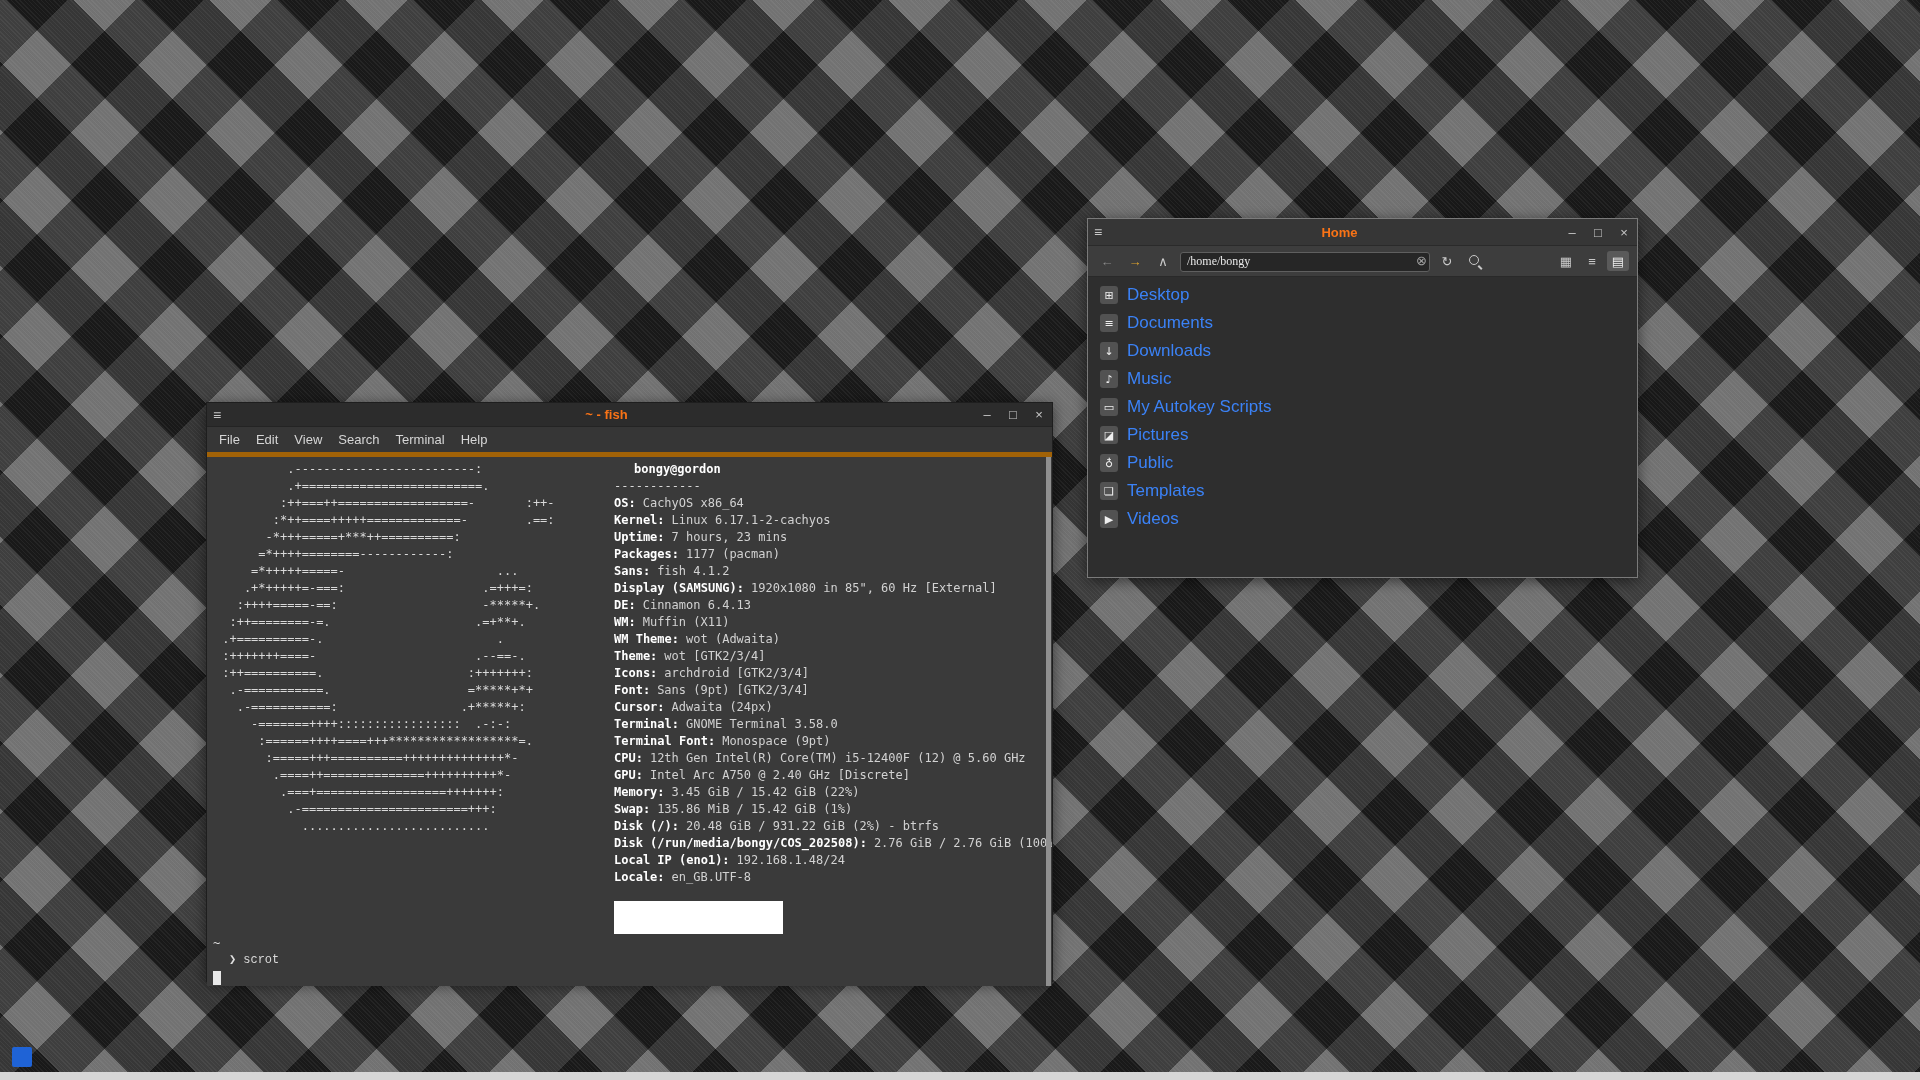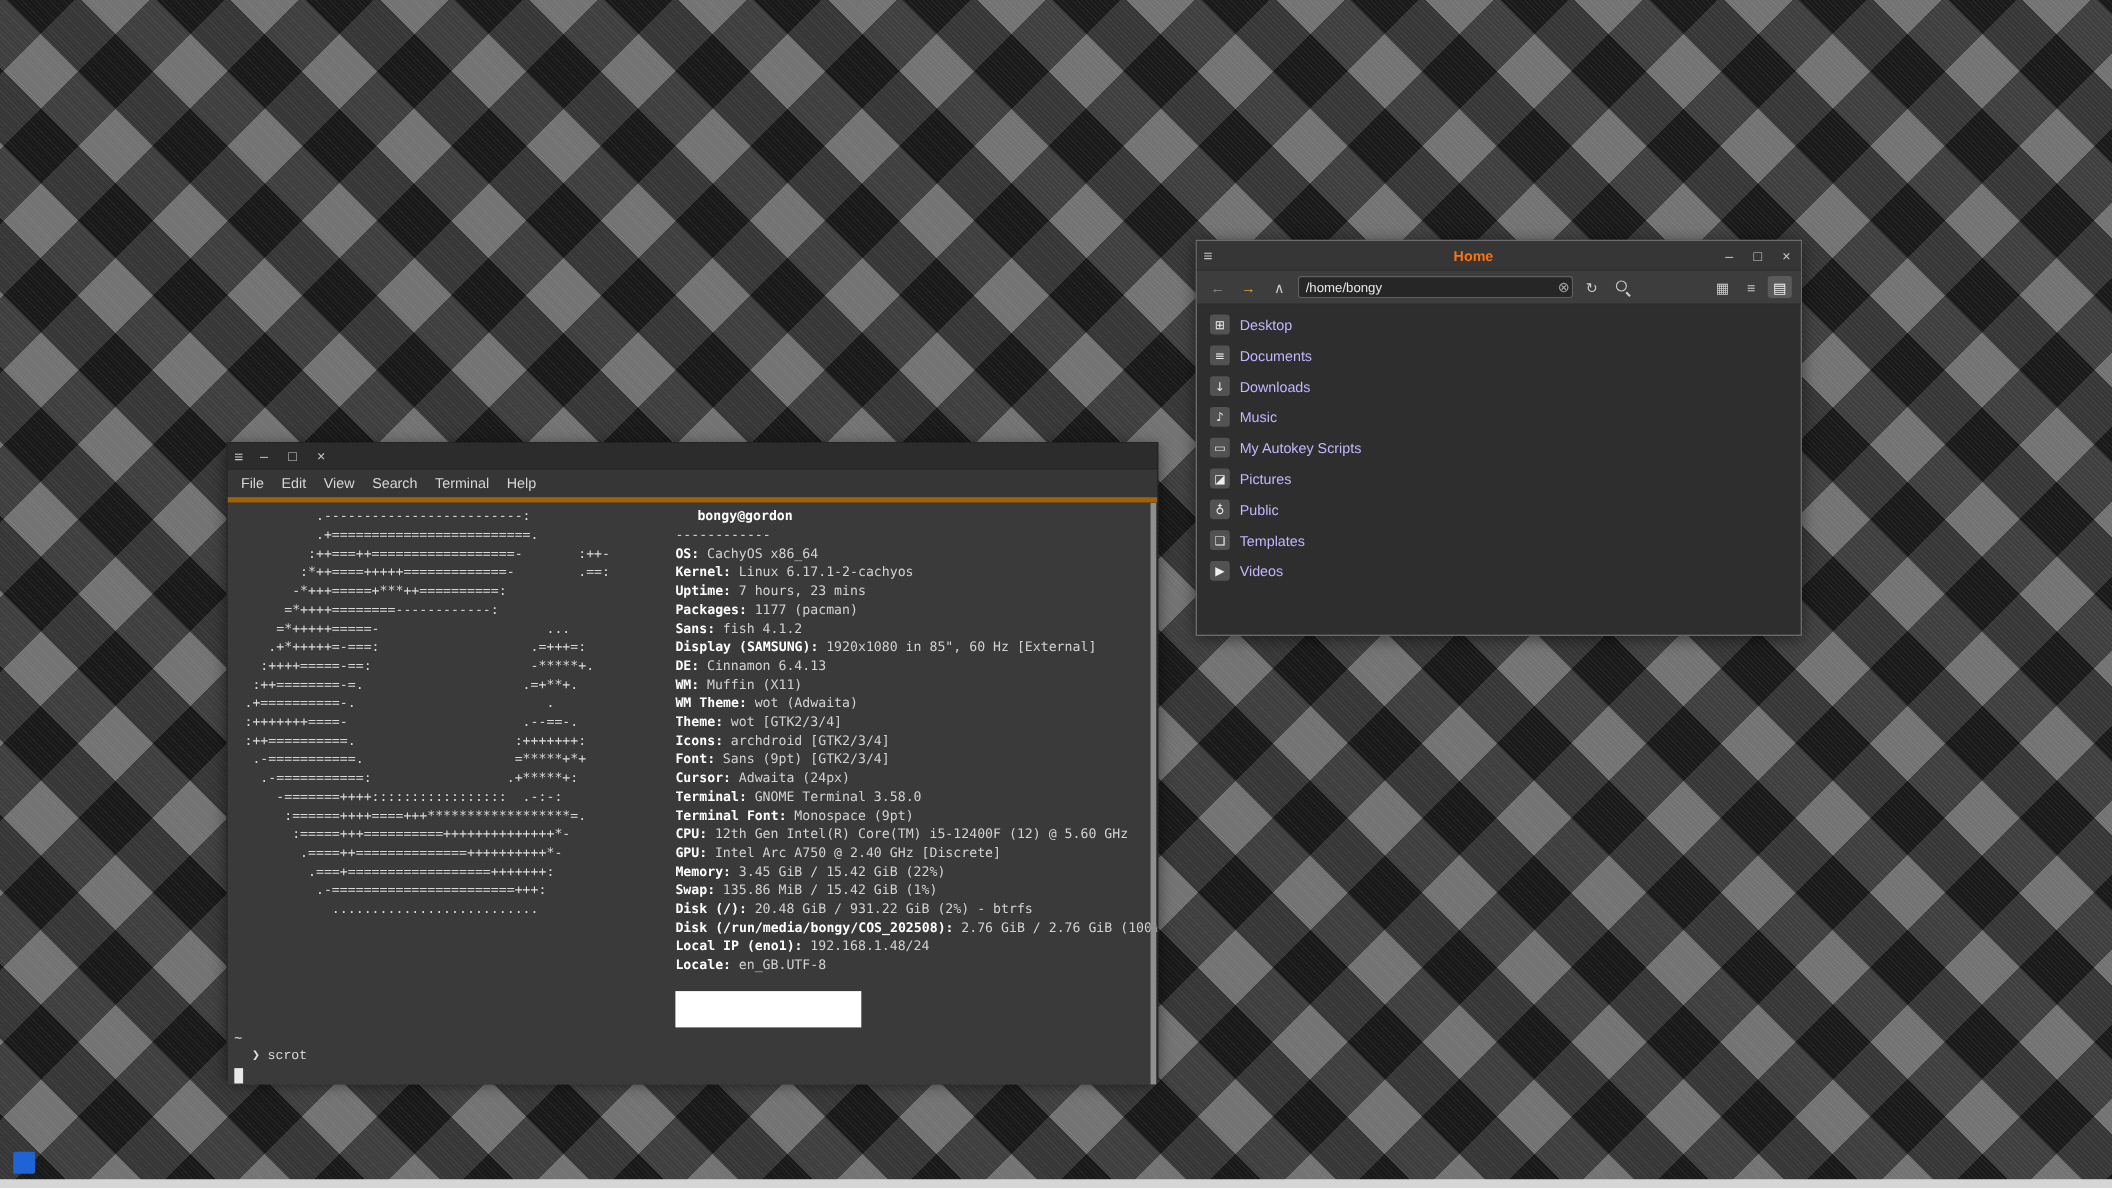--- a/index.html
+++ b/index.html
@@ -45,44 +45,45 @@
   
   #filemanager{left:1087px;top:218px;width:549px;height:358px;border:1px solid #7a7a7a;background:#2e2e2e;}
   #filemanager .titlebar{background:#363636;border-bottom:1px solid #2a2a2a;height:26px;}
   #fm-toolbar{display:flex;align-items:center;height:30px;background:#3d3d3d;border-bottom:1px solid #292929;padding:0 8px;gap:6px;}
   .tool-btn{width:22px;height:20px;display:flex;align-items:center;justify-content:center;font-size:13px;color:#c9c9c9;cursor:pointer;border-radius:3px;}
   .tool-btn.disabled{color:#8a8a8a;}
   .tool-btn.accent{color:#dba22e;font-weight:bold;}
   .tool-btn.active{background:#5a5a5a;color:#f0f0f0;}
   #fm-pathbar{position:relative;width:250px;height:20px;}
   #fm-path-input{width:100%;height:100%;box-sizing:border-box;background:#262626;border:1px solid #5f5f5f;border-radius:3px;
-    color:#e8e8e8;font-size:12px;font-family:Liberation Sans, sans-serif;padding:0 20px 0 6px;outline:none;}
+    color:#e8e8e8;font-size:12px;font-family:Liberation Serif, serif;padding:0 20px 0 6px;outline:none;}
   #fm-path-clear{position:absolute;right:3px;top:2px;font-size:13px;color:#a5a5a5;cursor:pointer;line-height:16px;}
   .magnifier{position:relative;display:inline-block;width:16px;height:16px;}
   .magnifier::before{content:"";position:absolute;left:2px;top:2px;width:8px;height:8px;border:1.5px solid #c9c9c9;border-radius:50%;}
   .magnifier::after{content:"";position:absolute;left:11.5px;top:11.5px;width:5px;height:1.5px;background:#c9c9c9;transform:rotate(45deg);transform-origin:0 0;}
   #fm-view-group{margin-left:auto;display:flex;gap:4px;}
   #fm-list{padding-top:4px;}
   .fm-row{display:flex;align-items:center;height:28px;padding-left:12px;gap:9px;cursor:pointer;}
   .fm-icon{width:18px;height:18px;background:#525252;border-radius:3px;color:#efefef;font-size:11px;
     display:flex;align-items:center;justify-content:center;font-family:"DejaVu Sans",sans-serif;}
-  .fm-label{font-size:13px;color:#c4b5fd;}
+  .fm-label{font-size:17px;color:#3b82f6;}
 
   
   #blue-fragment{position:absolute;left:12px;top:1047px;width:20px;height:20px;background:#1f63d6;border-radius:2px;}
   #bottom-panel{position:absolute;left:0;top:1072px;width:1920px;height:8px;background:#d6d6d6;}
 </style>
 </head>
 <body>
 
 <div id="desktop">
 
   <div id="terminal" class="window">
     <div class="titlebar">
       <span class="hamburger">≡</span>
+      <span class="win-title">~ - fish</span>
       <span class="win-controls">
         <span>–</span>
         <span>□</span>
         <span>×</span>
       </span>
     </div>
     <div class="menubar">
         <span class="menu-item">File</span>
         <span class="menu-item">Edit</span>
         <span class="menu-item">View</span>

